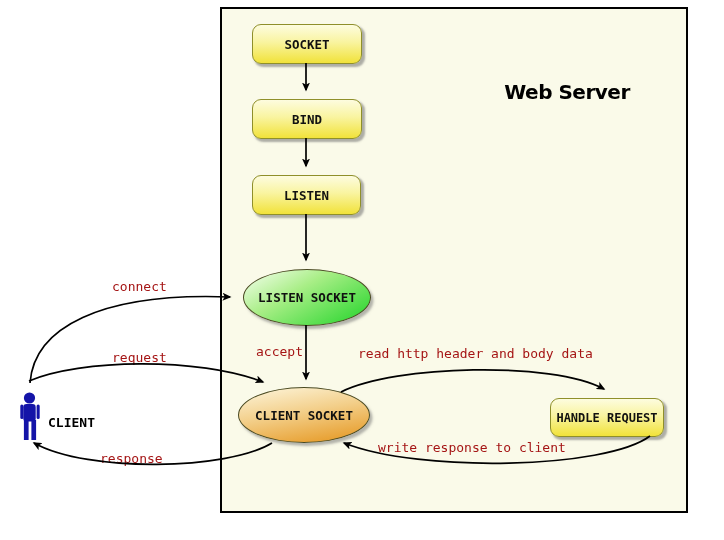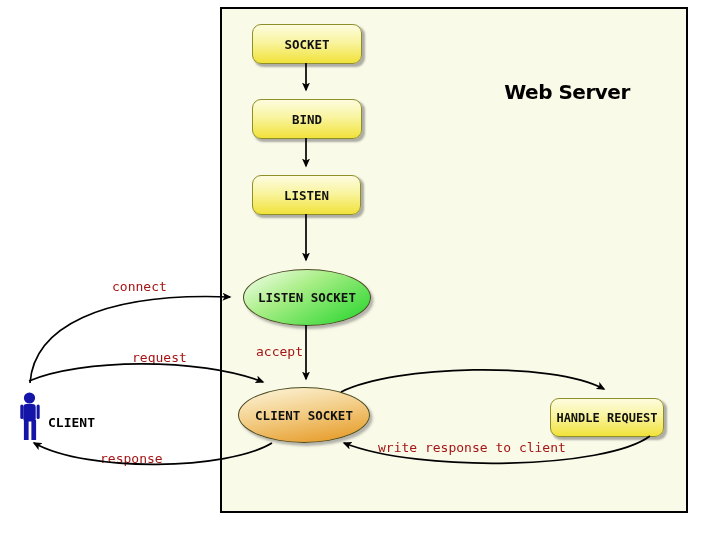--- a/index.html
+++ b/index.html
@@ -66,21 +66,21 @@
   #node-client-socket { left: 238px; top: 387px; width: 130px; height: 54px; }
 
   .edge-label {
     position: absolute;
     color: #a51515;
     font-size: 13px;
     font-weight: normal;
     white-space: nowrap;
   }
   #label-connect  { left: 112px; top: 279px; }
-  #label-request  { left: 112px; top: 350px; margin-left: 20px; }
+  #label-request  { left: 112px; top: 350px; }
   #label-response { left: 100px; top: 451px; }
   #label-accept   { left: 256px; top: 344px; }
   #label-read     { left: 358px; top: 346px; }
   #label-write    { left: 378px; top: 440px; }
 
   .actor-label {
     position: absolute;
     left: 48px; top: 415px;
     color: #000;
     font-size: 13px;
@@ -116,20 +116,21 @@
     <span>CLIENT SOCKET</span>
   </div>
   <div class="node rect-node" id="node-handle">
     <span>HANDLE REQUEST</span>
   </div>
 
   <div class="edge-label" id="label-connect">connect</div>
   <div class="edge-label" id="label-request">request</div>
   <div class="edge-label" id="label-response">response</div>
   <div class="edge-label" id="label-accept">accept</div>
+  <div class="edge-label" id="label-read">read http header and body data</div>
   <div class="edge-label" id="label-write">write response to client</div>
 
   <svg id="actor-svg" width="28" height="54" viewBox="0 0 28 54">
     <g fill="#1414a8">
       <circle cx="13.5" cy="9" r="5.6"></circle>
       <rect x="7.3" y="15" width="12.4" height="17.5" rx="3.2"></rect>
       <rect x="4.3" y="15.6" width="3.1" height="14.5" rx="1.5"></rect>
       <rect x="20.6" y="15.6" width="3.1" height="14.5" rx="1.5"></rect>
       <rect x="7.9" y="31" width="4.7" height="20"></rect>
       <rect x="15.4" y="31" width="4.7" height="20"></rect>

